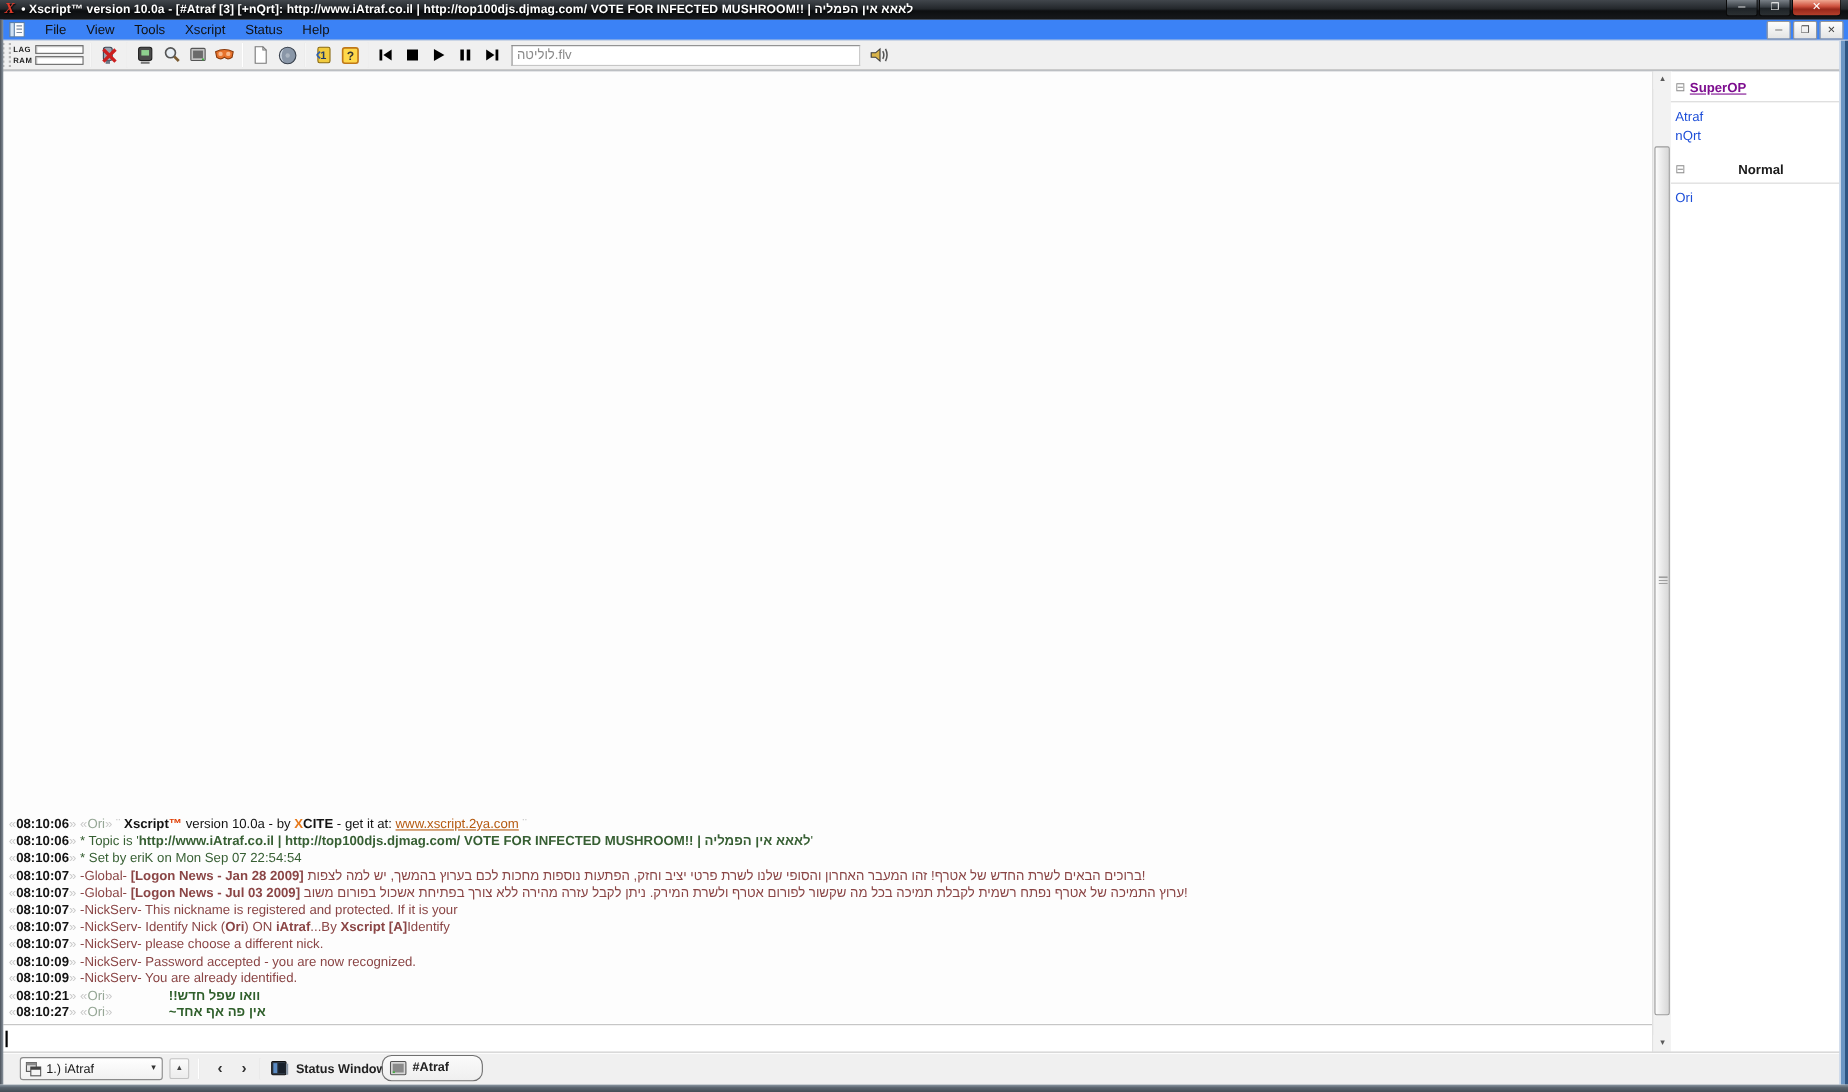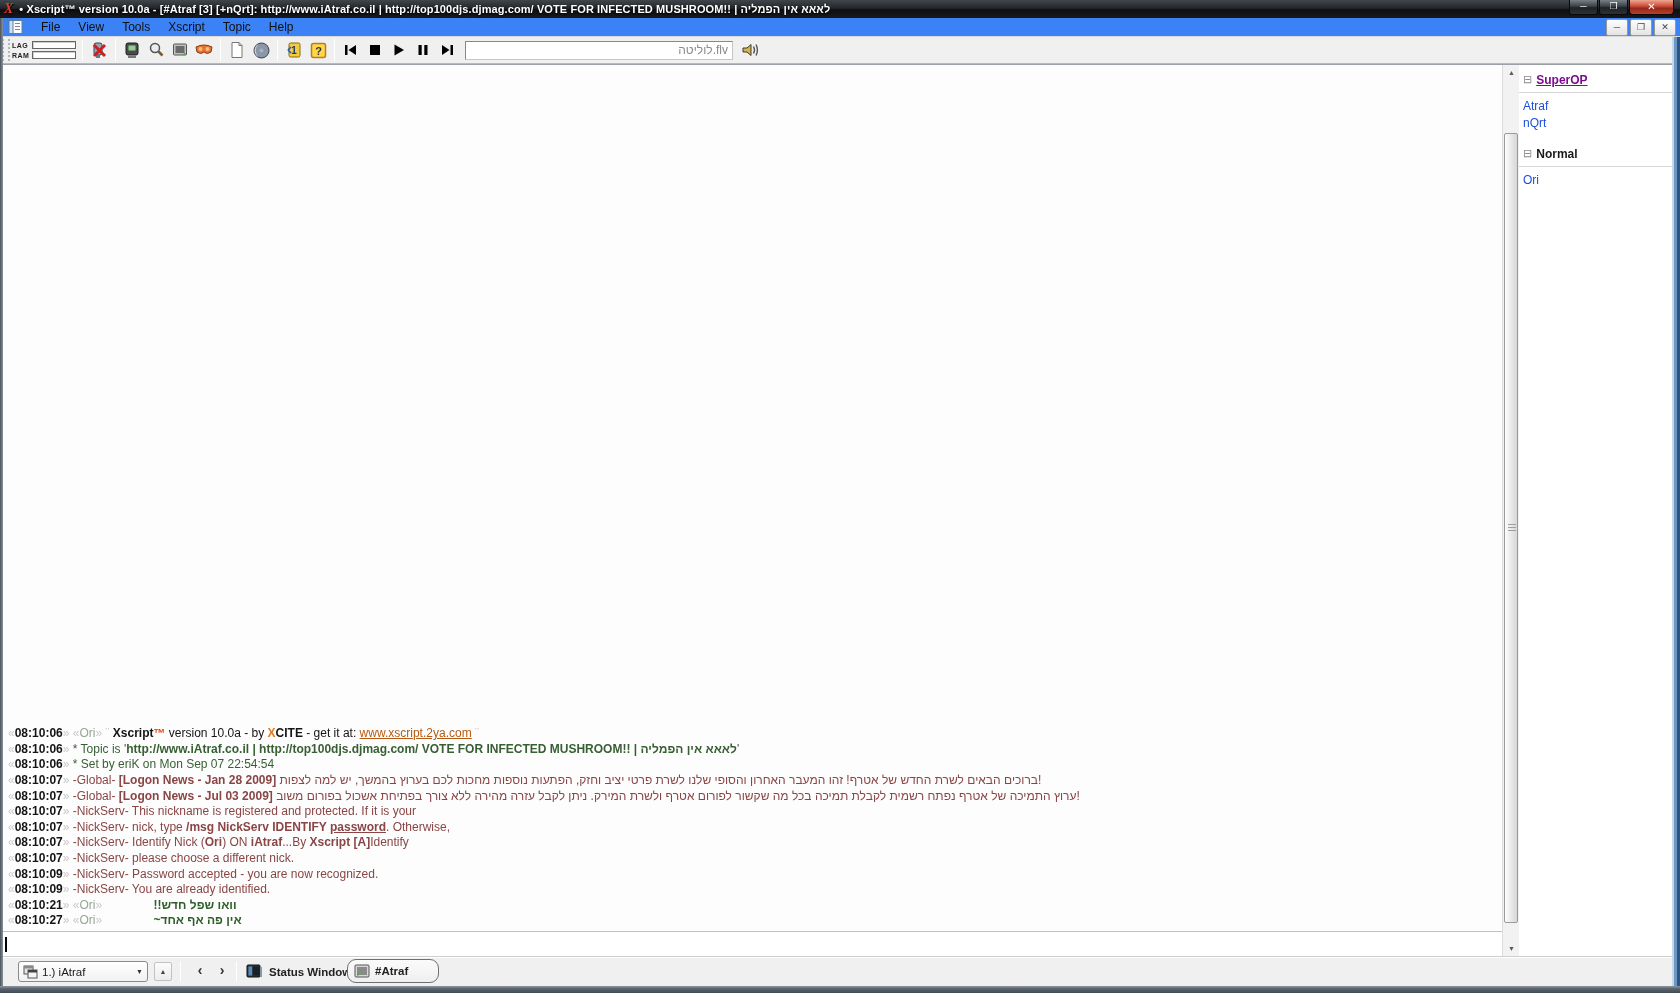--- a/index.html
+++ b/index.html
@@ -29,22 +29,22 @@
   
   #toolbar { position:absolute; left:0; top:37px; width:1680px; height:27px; background:#f0f0f0; border-bottom:1px solid #b9b9b9; display:flex; align-items:center; }
   #grip { width:8px; height:22px; margin-left:2px; border-left:2px dotted #b5b5b5; border-right:2px dotted #b5b5b5; }
   #meters { width:66px; margin-left:2px; font-size:7px; font-weight:bold; color:#222; }
   .meter-row { display:flex; align-items:center; height:10px; }
   .meter-row .lbl { width:20px; letter-spacing:0.5px; }
   .meter { width:44px; height:8px; border:1px solid #666; background:#fff; box-shadow:inset 1px 1px 0 #cfcfcf; }
   .meter .fill { height:100%; background:linear-gradient(#8ecb8e, #4f9e4f); }
   .tb-sep { width:1px; height:22px; background:#c9c9c9; border-right:1px solid #fff; margin:0 4px; }
   .tb-btn { width:24px; height:23px; display:flex; align-items:center; justify-content:center; }
-  #media-input { width:268px; height:19px; margin-left:6px; border:1px solid #888; border-bottom-color:#c6c6c6; border-right-color:#c6c6c6;
-    font-size:12px; color:#8a8a8a; padding:0 4px; background:#fff; font-family:"Liberation Sans", sans-serif;text-align:right; }
+  #media-input { width:317px; height:19px; margin-left:6px; border:1px solid #888; border-bottom-color:#c6c6c6; border-right-color:#c6c6c6;
+    font-size:12px; color:#8a8a8a; padding:0 4px; background:#fff; font-family:"Liberation Sans", sans-serif; }
   #speaker-btn { margin-left:6px; }
 
   
   #main { position:absolute; left:0; top:64px; width:1680px; height:892px; border-top:1px solid #9aa0a6; background:#fff; }
   #chat-area { position:absolute; left:3px; top:0; width:1499px; height:865px; background:#fdfdfd; overflow:hidden;
     display:flex; flex-direction:column; justify-content:flex-end; padding:0 0 1px 5px; }
   .chat-line { white-space:nowrap; font-size:12px; line-height:15.6px; height:15.6px; }
   .sg-br   { color:#c9c9c9; }
   .sg-ts   { color:#141414; font-weight:bold; }
   .sg-nick { color:#95a695; }
@@ -72,21 +72,21 @@
   #sb-thumb { position:absolute; left:1px; top:68px; width:14px; height:790px; border:1px solid #9a9a9a; border-radius:2px;
     background:linear-gradient(90deg, #fdfdfd, #e9e9e9 50%, #d7d7d7); }
   #sb-grip { position:absolute; left:3px; top:50%; width:8px; height:8px; margin-top:-4px;
     background:repeating-linear-gradient(#9f9f9f 0 1px, transparent 1px 3px); }
 
   
   #userlist { position:absolute; left:1519px; top:0; width:153px; height:892px; background:#fff; font-size:12px; padding-top:6px; }
   .ul-header { display:flex; align-items:center; height:17px; padding-left:4px; font-weight:bold; cursor:default; }
   .ul-header .box { color:#8c8c8c; font-weight:normal; font-size:11px; margin-right:4px; }
   .ul-header.superop .grp { color:#7d0d8f; text-decoration:underline; }
-  .ul-header.normal  .grp { color:#1a1a1a; }
+  .ul-header.normal  .grp { color:#1a1a1a;margin-left:44px; }
   .ul-sep { height:1px; background:#d8d8d8; margin:4px 0 6px 0; }
   .ul-member { height:17px; padding-left:4px; color:#1d4ed8; cursor:default; }
   .ul-gap { height:12px; }
 
   
   #border-left { position:absolute; left:0; top:18px; width:3px; height:968px; background:linear-gradient(90deg,#4b525b,#8a949e); }
   #border-right { position:absolute; left:1672px; top:37px; width:8px; height:949px;
     background:linear-gradient(90deg,#c8d6e8 0 2px, #6c96c4 2px 5px, #2d5583 5px 8px); }
   #border-bottom { position:absolute; left:0; top:986px; width:1680px; height:7px;
     background:linear-gradient(#8c98a4, #59636d 40%, #434c55); }
@@ -130,21 +130,21 @@
       <rect x="1" y="0.5" width="4" height="13" fill="#cfe0f2" stroke="#5a7ea8"></rect>
       <line x1="7" y1="3.5" x2="12" y2="3.5" stroke="#7a8aa0"></line>
       <line x1="7" y1="6.5" x2="12" y2="6.5" stroke="#7a8aa0"></line>
       <line x1="7" y1="9.5" x2="12" y2="9.5" stroke="#7a8aa0"></line>
     </svg>
     <div id="menu-items" style="display: flex;">
         <div class="menu-item">File</div>
         <div class="menu-item">View</div>
         <div class="menu-item">Tools</div>
         <div class="menu-item">Xscript</div>
-        <div class="menu-item">Topic</div>
+        <div class="menu-item">Status</div>
         <div class="menu-item">Help</div>
       </div>
     <div id="mdi-buttons">
       <div class="mdi-btn">─</div>
       <div class="mdi-btn">❐</div>
       <div class="mdi-btn">✕</div>
     </div>
   </div>
 
   <div id="toolbar">
@@ -262,21 +262,20 @@
   </div>
 
   <div id="main">
     <div id="chat-area">
         <div class="chat-line"><span class="sg-br">«</span><span class="sg-ts">08:10:06</span><span class="sg-br">» </span><span class="sg-br">«</span><span class="sg-nick">Ori</span><span class="sg-br">» </span><span class="sg-br">¨ </span><span class="sg-b">Xscript</span><span class="sg-tm">™</span><span class="sg-pl"> version 10.0a - by </span><span class="sg-x">X</span><span class="sg-b">CITE</span><span class="sg-pl"> - get it at: </span><span class="sg-link">www.xscript.2ya.com</span><span class="sg-br"> ¨</span></div>
         <div class="chat-line"><span class="sg-br">«</span><span class="sg-ts">08:10:06</span><span class="sg-br">» </span><span class="sg-topic">* Topic is '</span><span class="sg-topicB">http://www.iAtraf.co.il | http://top100djs.djmag.com/ VOTE FOR INFECTED MUSHROOM!! | לאאא אין הפמליה</span><span class="sg-topic">'</span></div>
         <div class="chat-line"><span class="sg-br">«</span><span class="sg-ts">08:10:06</span><span class="sg-br">» </span><span class="sg-topic">* Set by eriK on Mon Sep 07 22:54:54</span></div>
         <div class="chat-line"><span class="sg-br">«</span><span class="sg-ts">08:10:07</span><span class="sg-br">» </span><span class="sg-mar">-Global- </span><span class="sg-marB">[Logon News - Jan 28 2009]</span><span class="sg-mar"> ברוכים הבאים לשרת החדש של אטרף! זהו המעבר האחרון והסופי שלנו לשרת פרטי יציב וחזק, הפתעות נוספות מחכות לכם בערוץ בהמשך, יש למה לצפות!</span></div>
         <div class="chat-line"><span class="sg-br">«</span><span class="sg-ts">08:10:07</span><span class="sg-br">» </span><span class="sg-mar">-Global- </span><span class="sg-marB">[Logon News - Jul 03 2009]</span><span class="sg-mar"> ערוץ התמיכה של אטרף נפתח רשמית לקבלת תמיכה בכל מה שקשור לפורום אטרף ולשרת המירק. ניתן לקבל עזרה מהירה ללא צורך בפתיחת אשכול בפורום משוב!</span></div>
         <div class="chat-line"><span class="sg-br">«</span><span class="sg-ts">08:10:07</span><span class="sg-br">» </span><span class="sg-mar">-NickServ- This nickname is registered and protected. If it is your</span></div>
-        <div class="chat-line"><span class="sg-br">«</span><span class="sg-ts">08:10:07</span><span class="sg-br">» </span><span class="sg-mar">-NickServ- nick, type </span><span class="sg-marB">/msg NickServ IDENTIFY </span><span class="sg-marBU">password</span><span class="sg-mar">. Otherwise,</span></div>
         <div class="chat-line"><span class="sg-br">«</span><span class="sg-ts">08:10:07</span><span class="sg-br">» </span><span class="sg-mar">-NickServ- Identify Nick (</span><span class="sg-marB">Ori</span><span class="sg-mar">) ON </span><span class="sg-marB">iAtraf</span><span class="sg-mar">...By </span><span class="sg-marB">Xscript [A]</span><span class="sg-mar">Identify</span></div>
         <div class="chat-line"><span class="sg-br">«</span><span class="sg-ts">08:10:07</span><span class="sg-br">» </span><span class="sg-mar">-NickServ- please choose a different nick.</span></div>
         <div class="chat-line"><span class="sg-br">«</span><span class="sg-ts">08:10:09</span><span class="sg-br">» </span><span class="sg-mar">-NickServ- Password accepted - you are now recognized.</span></div>
         <div class="chat-line"><span class="sg-br">«</span><span class="sg-ts">08:10:09</span><span class="sg-br">» </span><span class="sg-mar">-NickServ- You are already identified.</span></div>
         <div class="chat-line"><span class="sg-br">«</span><span class="sg-ts">08:10:21</span><span class="sg-br">» </span><span class="sg-br">«</span><span class="sg-nick">Ori</span><span class="sg-br">» </span><span class="sg-grnB rtl">וואו שפל חדש!!</span></div>
         <div class="chat-line"><span class="sg-br">«</span><span class="sg-ts">08:10:27</span><span class="sg-br">» </span><span class="sg-br">«</span><span class="sg-nick">Ori</span><span class="sg-br">» </span><span class="sg-grnB rtl">אין פה אף אחד~</span></div>
       </div>
 
     <div id="input-line">
       <div id="caret"></div>

